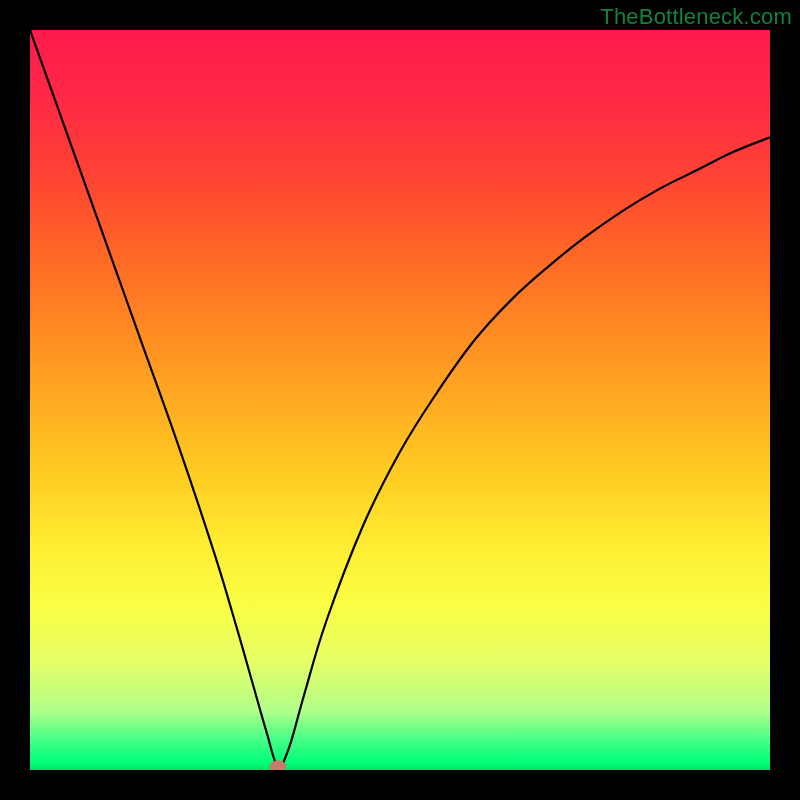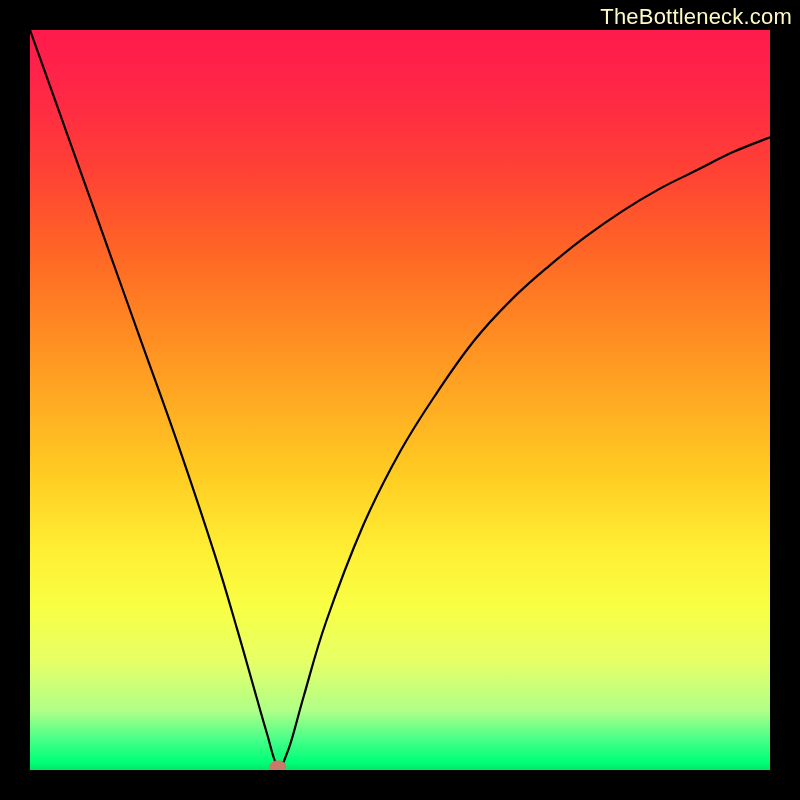--- a/index.html
+++ b/index.html
@@ -8,21 +8,21 @@
     height: 800px;
     background: #000;
     position: relative;
     font-family: Arial, sans-serif;
     overflow: hidden;
   }
   .watermark {
     position: absolute;
     top: 4px;
     right: 8px;
-    color: #fef9c3;
+    color: #15803d;
     font-size: 22px;
     font-weight: 500;
     z-index: 10;
     letter-spacing: 0.2px;
   }
   .plot-area {
     position: absolute;
     left: 30px;
     top: 30px;
     width: 740px;

